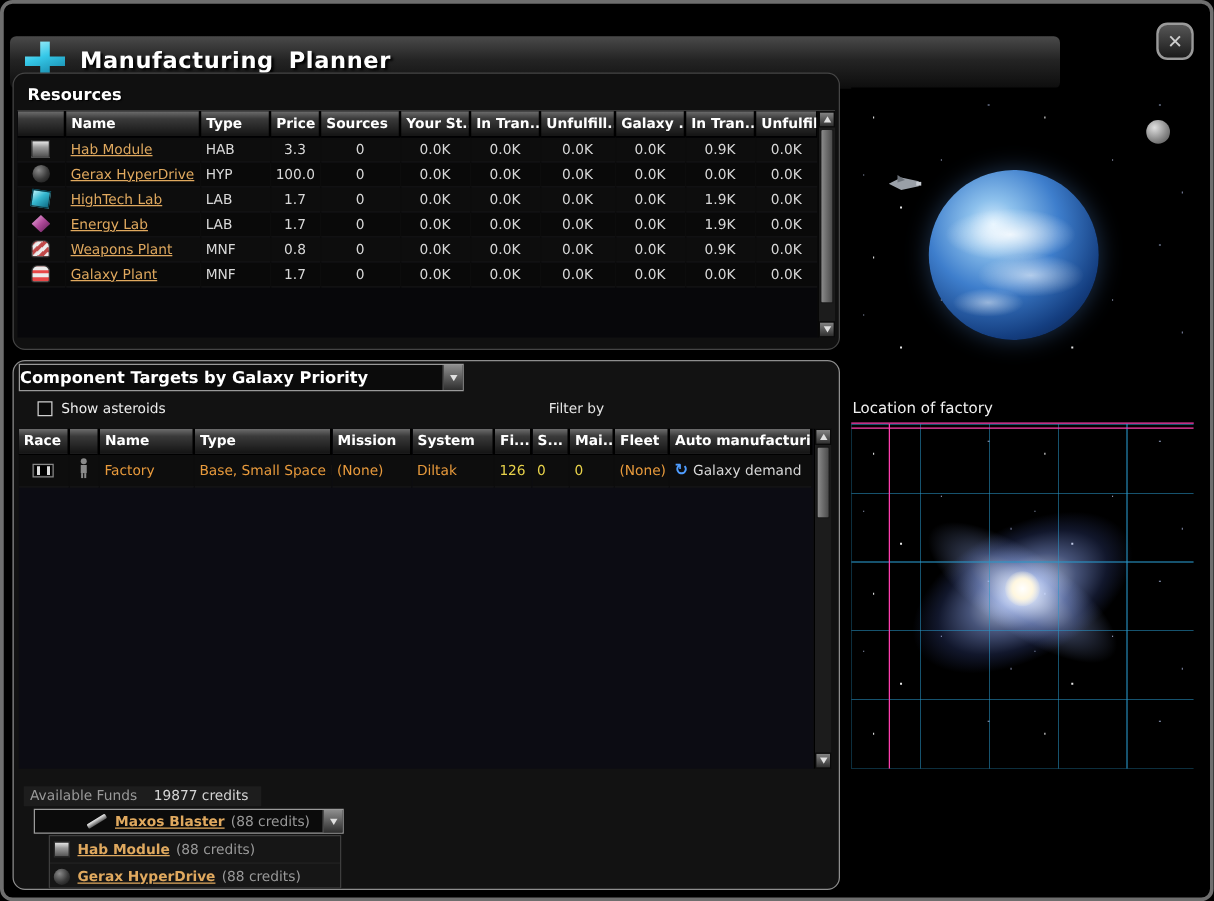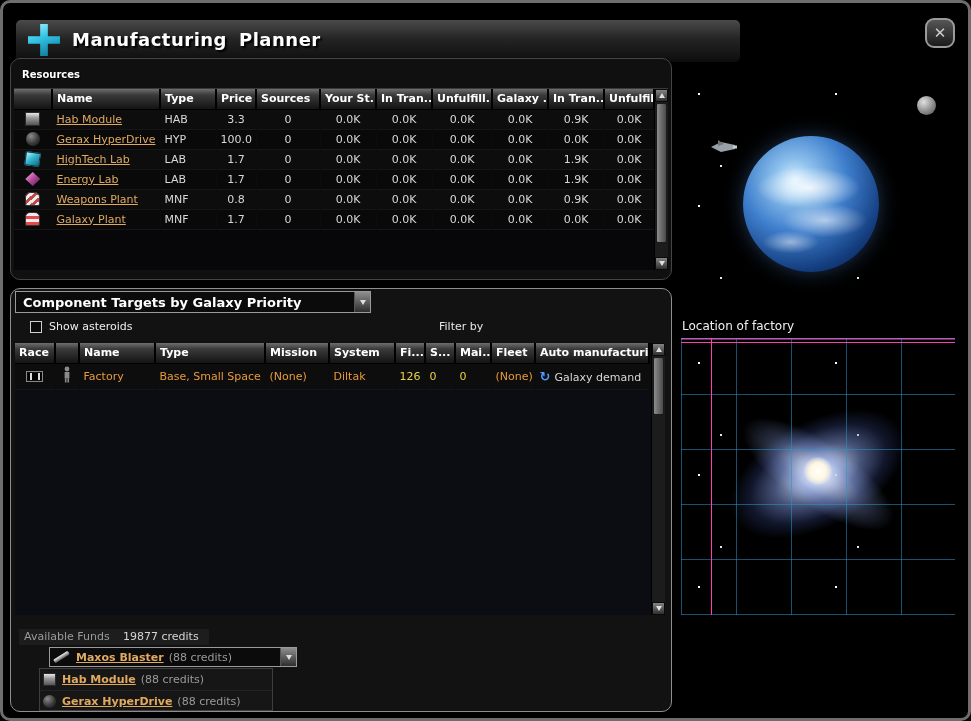--- a/index.html
+++ b/index.html
@@ -2,36 +2,36 @@
 <html><head>
 <meta charset="utf-8">
 <style>
   * { margin:0; padding:0; box-sizing:border-box; }
   html,body { background:#000; }
   body { width:971px; height:721px; font-family:"DejaVu Sans","Liberation Sans",sans-serif; color:#fff; position:relative; overflow:hidden; }
   .stage { position:absolute; width:971px; height:721px; background:#000; }
   .frame { position:absolute; inset:0; border:3px solid #6e6e6e; border-radius:10px; pointer-events:none; }
 
   
-  .titlebar { position:absolute; left:8px; top:20px; width:724px; height:42px;
-    background:linear-gradient(#4a4a4a,#242424 45%,#0d0d0d); border-radius:5px;margin-left:8px; }
+  .titlebar { position:absolute; left:8px; top:29px; width:840px; height:42px;
+    background:linear-gradient(#4a4a4a,#242424 45%,#0d0d0d); border-radius:5px; }
   .title-icon { position:absolute; left:12px; top:4px; width:32px; height:32px;
     background:linear-gradient(160deg,#aef1fb,#35c8e8 40%,#0a6f92);
     clip-path:polygon(38% 0,62% 0,62% 38%,100% 38%,100% 62%,62% 62%,62% 100%,38% 100%,38% 62%,0 62%,0 38%,38% 38%);
     filter:drop-shadow(1px 1px 1px #000); }
   .title-text { position:absolute; left:56px; top:9px; font-size:18px; font-weight:bold; letter-spacing:.5px;
     text-shadow:2px 2px 2px #000; white-space:nowrap; }
   .title-text .t2 { margin-left:12px; }
   .close-btn { position:absolute; right:16px; top:18px; width:30px; height:30px; border:2px solid #9a9a9a; border-radius:9px;
     background:linear-gradient(#565656,#1b1b1b); display:flex; align-items:center; justify-content:center; cursor:pointer; }
   .close-btn span { color:#cfcfcf; font-size:15px; font-weight:bold; }
 
   
   .res-panel { position:absolute; left:10px; top:58px; width:662px; height:222px; border:1px solid #454545; border-radius:10px; background:#101010; }
-  .res-heading { position:absolute; left:22px; top:69px; font-size:10px; font-weight:bold; text-shadow:1px 1px 1px #000; }
+  .res-heading { position:absolute; left:22px; top:69px; font-size:13px; font-weight:bold; text-shadow:1px 1px 1px #000; }
   .sort-btn { position:absolute; left:472px; top:63px; width:196px; height:20px; border:1px solid #8a8a8a; border-radius:10px;
     background:linear-gradient(#6a6a6a,#2a2a2a 55%,#141414); color:#e6e6e6; font-size:11px; font-weight:bold;
     display:flex; align-items:center; justify-content:center; letter-spacing:.3px; cursor:pointer; text-shadow:1px 1px 1px #000; }
 
   .tablewrap { position:absolute; background:#07070a; }
   .res-tablewrap { left:14px; top:88px; width:654px; height:182px; border-top:1px solid #3a3a3a; }
 
   table.gridtab { border-collapse:collapse; table-layout:fixed; font-size:11px; }
   .gridtab th { background:linear-gradient(#6e6e6e,#3a3a3a 30%,#161616 95%); color:#fff; font-weight:bold;
     text-align:left; padding:3px 4px; border-right:2px solid #000; border-bottom:1px solid #000; height:20px;
@@ -62,41 +62,41 @@
   .sb-btn.up { top:0; } .sb-btn.down { bottom:0; }
   .tri-up { width:0; height:0; border-left:3px solid transparent; border-right:3px solid transparent; border-bottom:5px solid #e0e0e0; }
   .tri-down { width:0; height:0; border-left:3px solid transparent; border-right:3px solid transparent; border-top:5px solid #e0e0e0; }
   .sb-thumb { position:absolute; left:1px; width:11px; background:linear-gradient(90deg,#8c8c8c,#4a4a4a); border:1px solid #1a1a1a; border-radius:2px; cursor:grab; }
 
   
   .targets-panel { position:absolute; left:10px; top:288px; width:662px; height:424px; border:1px solid #8e8e8e; border-radius:10px; background:#121212; }
   .dropdown { position:absolute; background:#0b0b0b; border:1px solid #9a9a9a; display:flex; align-items:center; cursor:pointer; }
   .dd-arrow { position:absolute; right:0; top:0; bottom:0; width:16px; background:linear-gradient(#8e8e8e,#2e2e2e); border-left:1px solid #555;
     display:flex; align-items:center; justify-content:center; cursor:pointer; }
-  .mode-dd { left:4px; top:2px; width:356px; height:22px; font-size:13px; font-weight:bold; padding-left:7px; }
+  .mode-dd { left:4px; top:2px; width:356px; height:22px; font-size:13px; font-weight:bold; }
   .filter-dd { left:472px; top:27px; width:186px; height:21px; font-size:11px; justify-content:center; color:#eee; }
   .filter-label { position:absolute; left:428px; top:31px; font-size:11px; color:#e6e6e6; }
   .cb { position:absolute; left:19px; top:32px; width:12px; height:12px; border:1px solid #d0d0d0; background:#0a0a0a; cursor:pointer; }
   .cb-label { position:absolute; left:38px; top:31px; font-size:11px; color:#eee; }
 
   .cmp-tablewrap { left:4px; top:54px; width:650px; height:272px; background:#0c0c13; }
   .cmp-row td { height:26px; font-size:11px; }
   .cmp-txt { color:#e89a3c; }
   .cmp-num { color:#e8d24a; }
   .auto-icon { color:#4f9dff; font-weight:bold; font-size:13px; margin-right:4px; }
   .auto-txt { color:#d8d8d8; }
 
   .race-flag { width:17px; height:11px; background:#000; border:1px solid #888; margin:0 auto;
     background-image:repeating-linear-gradient(to right, transparent 0 3px, #ddd 3px 5px, transparent 5px 8px); background-clip:content-box; padding:1px; }
 
   
   .funds-strip { position:absolute; left:8px; top:340px; width:190px; height:16px; background:#1d1d1d; }
   .funds-label { position:absolute; left:13px; top:341px; font-size:11px; color:#9a9a9a; }
   .funds-value { position:absolute; left:112px; top:341px; font-size:11px; color:#d6d6d6; }
-  .picker-dd { left:38px; top:358px; width:248px; height:20px; font-size:11px; }
+  .picker-dd { left:16px; top:358px; width:248px; height:20px; font-size:11px;padding-left:38px; }
   .picker-dd .wpn { margin:0 6px 0 3px; }
   .wpn { width:17px; height:4px; background:linear-gradient(#f0f0f0,#5a5a5a); transform:rotate(-32deg); border-radius:1px; }
   .opt-name, .sel-name { color:#e0a95f; text-decoration:underline; font-weight:bold; }
   .opt-price, .sel-price { color:#9a9a9a; margin-left:5px; }
   .picker-list { position:absolute; left:28px; top:379px; width:234px; height:43px; background:#161616; border:1px solid #3e3e3e; }
   .picker-item { height:21px; display:flex; align-items:center; font-size:11px; padding-left:3px; cursor:pointer; }
   .picker-item + .picker-item { border-top:1px solid #222; }
   .picker-item .oic { margin-right:6px; }
   .oic-hab { width:13px; height:13px; background:linear-gradient(#e8e8e8,#9a9a9a 40%,#555); border:1px solid #2a2a2a; }
   .oic-hyp { width:13px; height:13px; border-radius:50%; background:radial-gradient(circle at 35% 30%, #8a8a8a, #3a3a3a 55%, #101010); }

